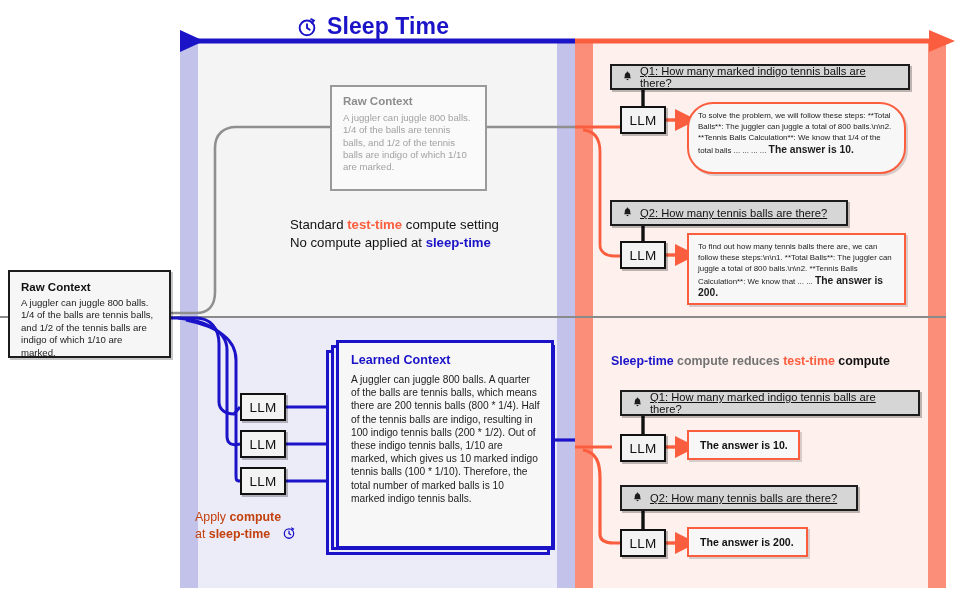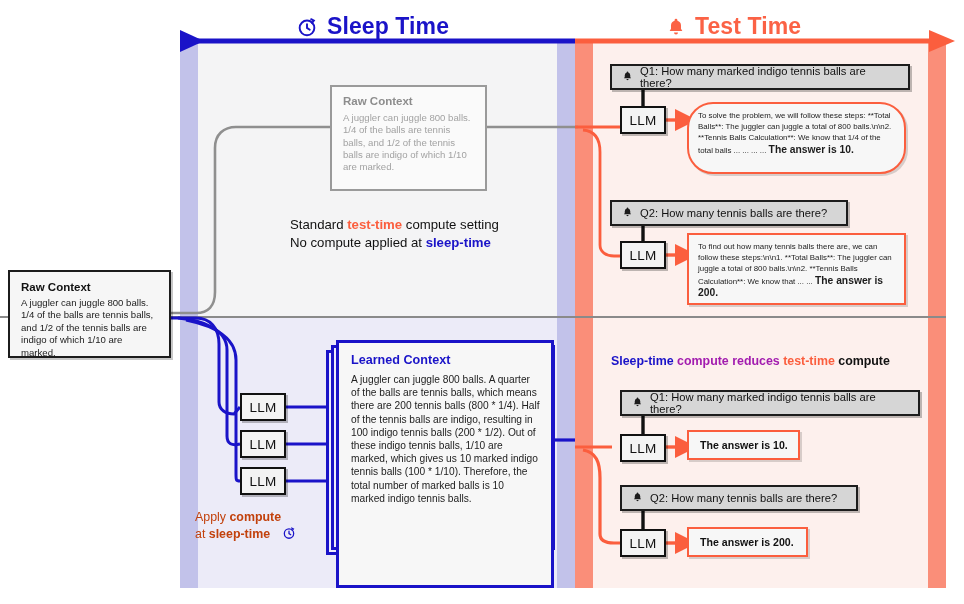--- a/index.html
+++ b/index.html
@@ -43,21 +43,21 @@
 
   #raw-context-ghost{left:330px;top:85px;width:157px;height:106px;background:#fafafa;
       border:2.5px solid #9a9a9a;padding:8px 10px 0 11px;}
   #raw-context-ghost .bt{font-size:11.5px;font-weight:bold;color:#8d8d8d;margin-bottom:5px;}
   #raw-context-ghost .bb{font-size:9.6px;line-height:12.3px;color:#a2a2a2;}
 
   
   .lc-shadow{position:absolute;background:#eeedfa;border:3px solid #1a13c8;}
   #lc-shadow2{left:326px;top:350px;width:218px;height:199px;}
   #lc-shadow1{left:331px;top:345px;width:218px;height:199px;}
-  #learned-context{left:336px;top:340px;width:218px;height:248px;background:#f7f7f7;
+  #learned-context{left:336px;top:340px;width:218px;height:209px;background:#f7f7f7;
       border:3px solid #1a13c8;box-sizing:border-box;padding:10px 11px 0 12px;}
   #learned-context .bt{font-size:12.6px;font-weight:bold;color:#1a13c8;margin-bottom:6px;}
   #learned-context .bb{font-size:10.2px;line-height:13.2px;color:#222;}
 
   
   .llm{position:absolute;box-sizing:border-box;background:#f3f3f3;
       border:2.5px solid #111;display:flex;align-items:center;justify-content:center;
       font-size:13.5px;color:#111;letter-spacing:.3px;
       box-shadow:2px 2px 0 rgba(0,0,0,.25);}
   #llm-sleep-1{left:240px;top:393px;width:46px;height:28px;}
@@ -65,21 +65,21 @@
   #llm-sleep-3{left:240px;top:467px;width:46px;height:28px;}
   #llm-test-1{left:620px;top:106px;width:46px;height:28px;}
   #llm-test-2{left:620px;top:241px;width:46px;height:28px;}
   #llm-test-3{left:620px;top:434px;width:46px;height:28px;}
   #llm-test-4{left:620px;top:529px;width:46px;height:28px;}
 
   
   .qpill{position:absolute;box-sizing:border-box;background:#d6d6d6;
       border:2.5px solid #1c1c1c;display:flex;align-items:center;gap:7px;
       padding:0 10px;font-size:11.2px;color:#111;
-      box-shadow:2px 2px 0 rgba(0,0,0,.25);}
+      box-shadow:2px 2px 0 rgba(0,0,0,.25);text-decoration:underline;}
   #q1-top{left:610px;top:64px;width:300px;height:26px;}
   #q2-top{left:610px;top:200px;width:238px;height:26px;}
   #q1-bot{left:620px;top:390px;width:300px;height:26px;}
   #q2-bot{left:620px;top:485px;width:238px;height:26px;}
 
   
   .ans{position:absolute;box-sizing:border-box;background:#f7f7f7;
       border:2.5px solid #fb5e3e;box-shadow:2px 2px 0 rgba(0,0,0,.15);}
   #ans1-top{left:687px;top:102px;width:219px;height:72px;padding:6px 8px 0 9px;border-radius:26px;}
   #ans2-top{left:687px;top:233px;width:219px;height:72px;padding:6px 8px 0 9px;}
@@ -182,29 +182,20 @@
     <span class="hdr-ico">
       <svg width="22" height="22" viewBox="0 0 24 24" fill="none" stroke="#1a13c8" stroke-width="2.1" stroke-linecap="round">
           <circle cx="12" cy="13" r="8"></circle>
         <path d="M12 9 L12 13 L15 15"></path>
         <path d="M16.5 3.5 L19.5 5 L17.5 7.6"></path>
         </svg>
     </span>
     <span>Sleep Time</span>
   </div>
 
-  <div class="phase-header" id="test-header">
-    <span class="hdr-ico">
-      <svg width="20" height="22" viewBox="0 0 24 24" fill="#fb6245">
-        <path d="M12 2.2 a1.7 1.7 0 0 1 1.7 1.7 v.6 a6 6 0 0 1 4.3 5.7 v4 l1.6 2.6 H4.4 L6 14.2 v-4 a6 6 0 0 1 4.3-5.7 v-.6 A1.7 1.7 0 0 1 12 2.2 z"></path>
-        <path d="M9.6 18.6 h4.8 a2.4 2.4 0 0 1-4.8 0 z"></path>
-        </svg>
-    </span>
-    <span>Test Time</span>
-  </div>
 
   <div class="box" id="raw-context-main">
     <div class="bt">Raw Context</div>
     <div class="bb">A juggler can juggle 800 balls. 1/4 of the balls are tennis balls, and 1/2 of the tennis balls are indigo of which 1/10 are marked.</div>
   </div>
 
   <div class="box" id="raw-context-ghost">
     <div class="bt">Raw Context</div>
     <div class="bb">A juggler can juggle 800 balls. 1/4 of the balls are tennis balls, and 1/2 of the tennis balls are indigo of which 1/10 are marked.</div>
   </div>
@@ -283,21 +274,21 @@
   <div class="ans" id="ans2-bot">
     <span class="ans-short">The answer is 200.</span>
   </div>
 
   <div class="note" id="standard-note">
     <div><span>Standard </span><span class="t-red">test-time</span><span> compute setting</span></div>
     <div><span>No compute applied at </span><span class="t-blue">sleep-time</span></div>
   </div>
 
   <div class="note" id="reduce-note">
-    <span class="t-blue">Sleep-time</span><span style="color:#a21caf"> compute reduces </span><span class="t-red">test-time</span><span style="color:#111"> compute</span>
+    <span class="t-blue">Sleep-time</span><span style="color:#737373"> compute reduces </span><span class="t-red">test-time</span><span style="color:#111"> compute</span>
   </div>
 
   <div class="note" id="apply-note">
     <div><span>Apply </span><b>compute</b></div>
     <div style="display:flex;align-items:flex-start;gap:12px;">
       <span><span>at </span><b>sleep-time</b></span>
       <span style="display:inline-flex;">
         <svg width="14" height="14" viewBox="0 0 24 24" fill="none" stroke="#1a13c8" stroke-width="2.2" stroke-linecap="round">
             <circle cx="12" cy="13" r="8"></circle>
           <path d="M12 9 L12 13 L15 15"></path>

